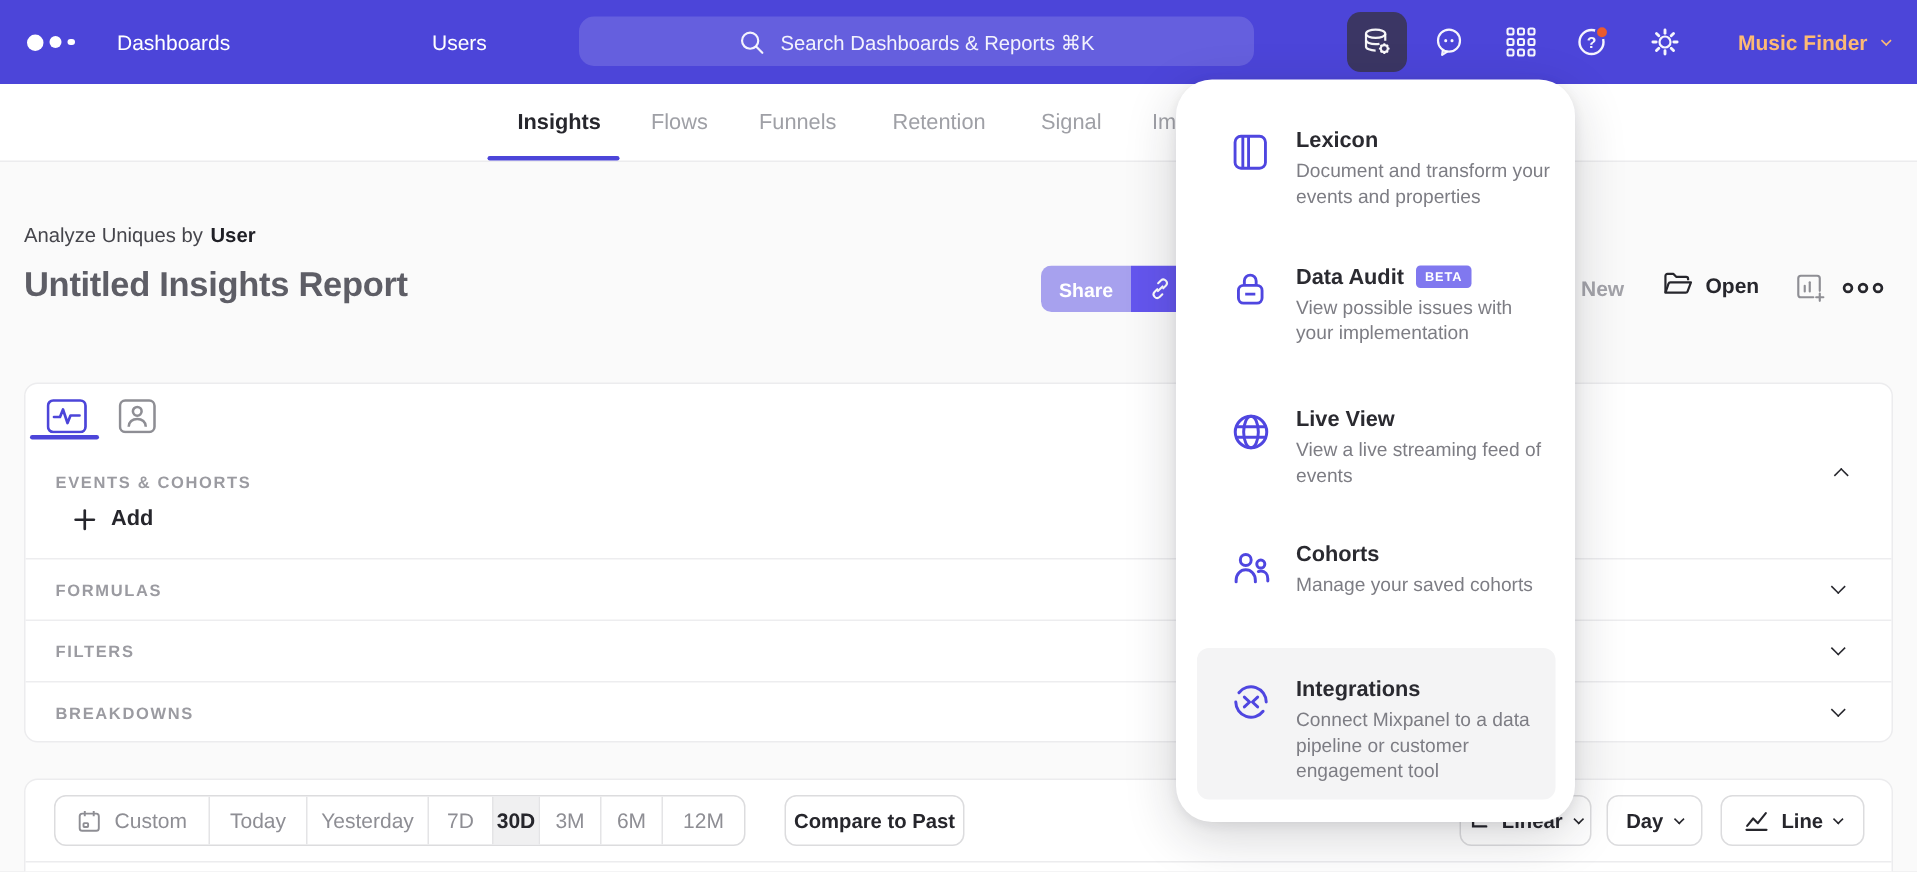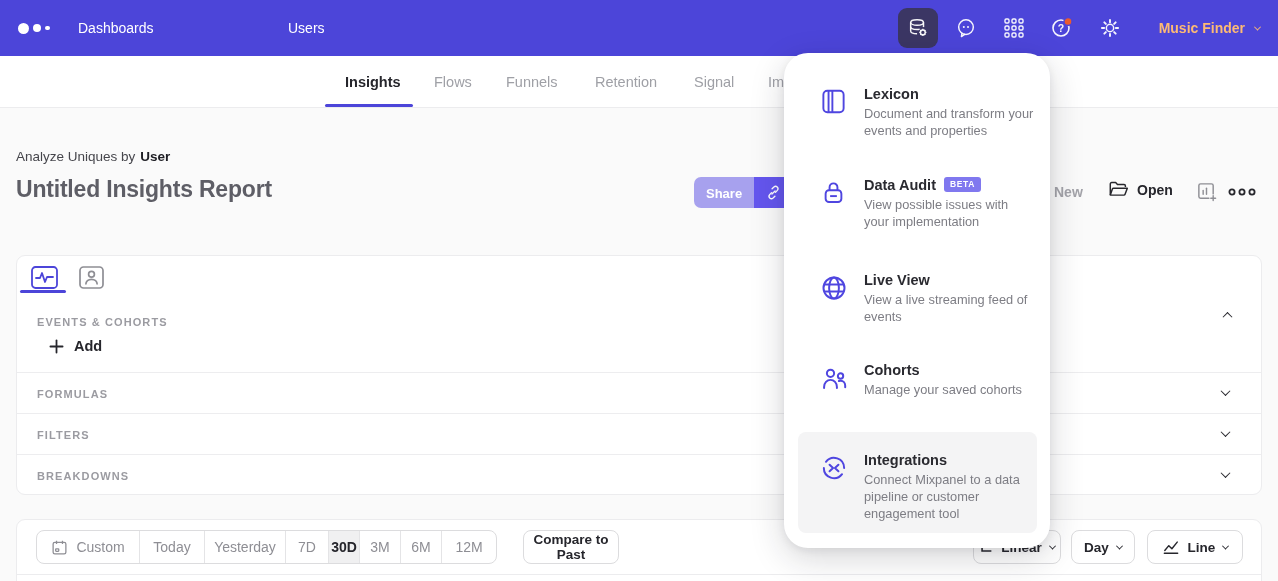--- a/index.html
+++ b/index.html
@@ -102,20 +102,27 @@
         <i></i>
       </div>
 
     <div class="nav-link" style="left:78px">
       <span>Dashboards</span>
     </div>
     <div class="nav-link" style="left:288px">
       <span>Users</span>
     </div>
 
+    <div class="searchbar">
+      <svg width="18" height="18" viewBox="0 0 20 20">
+        <circle cx="9" cy="9" r="6" fill="none" stroke="currentColor" stroke-width="1.6"></circle>
+        <line x1="13.6" y1="13.6" x2="18" y2="18" stroke="currentColor" stroke-width="1.6" stroke-linecap="round"></line>
+      </svg>
+      <span>Search Dashboards &amp; Reports ⌘K</span>
+    </div>
 
     <div class="tb-ic active" style="left:898px">
       <svg width="22" height="22" viewBox="0 0 24 24" fill="none" stroke="currentColor" stroke-width="1.6">
         <ellipse cx="11" cy="6" rx="7" ry="3"></ellipse>
         <path d="M4 6 v9.2 c0 1.7 3.1 3 7 3"></path>
         <path d="M18 6 v5"></path>
         <path d="M4 10.6 c0 1.7 3.1 3 7 3 1 0 2-.1 2.8-.25"></path>
         <circle cx="17.3" cy="16.8" r="2.6"></circle>
         <g stroke-width="1.4">
           <line x1="17.3" y1="12.9" x2="17.3" y2="14.2"></line>
@@ -303,21 +310,21 @@
           <span>3M</span>
         </div>
       <div class="seg" style="width:41px">
           <span>6M</span>
         </div>
       <div class="seg" style="width:55px">
           <span>12M</span>
         </div>
     </div>
 
-    <button class="btn" style="left:506px; width:96px">
+    <button class="btn" style="left:506px; width:120px">
       <span>Compare to Past</span>
     </button>
 
     <button class="btn" style="left:956px; width:88px">
       <svg width="14" height="14" viewBox="0 0 16 16" fill="none" stroke="#26262c" stroke-width="1.8" stroke-linecap="round">
         <path d="M3.5 2.5 V12.5 H13.5"></path>
       </svg>
       <span>Linear</span>
       <span class="chev sm"></span>
     </button>

